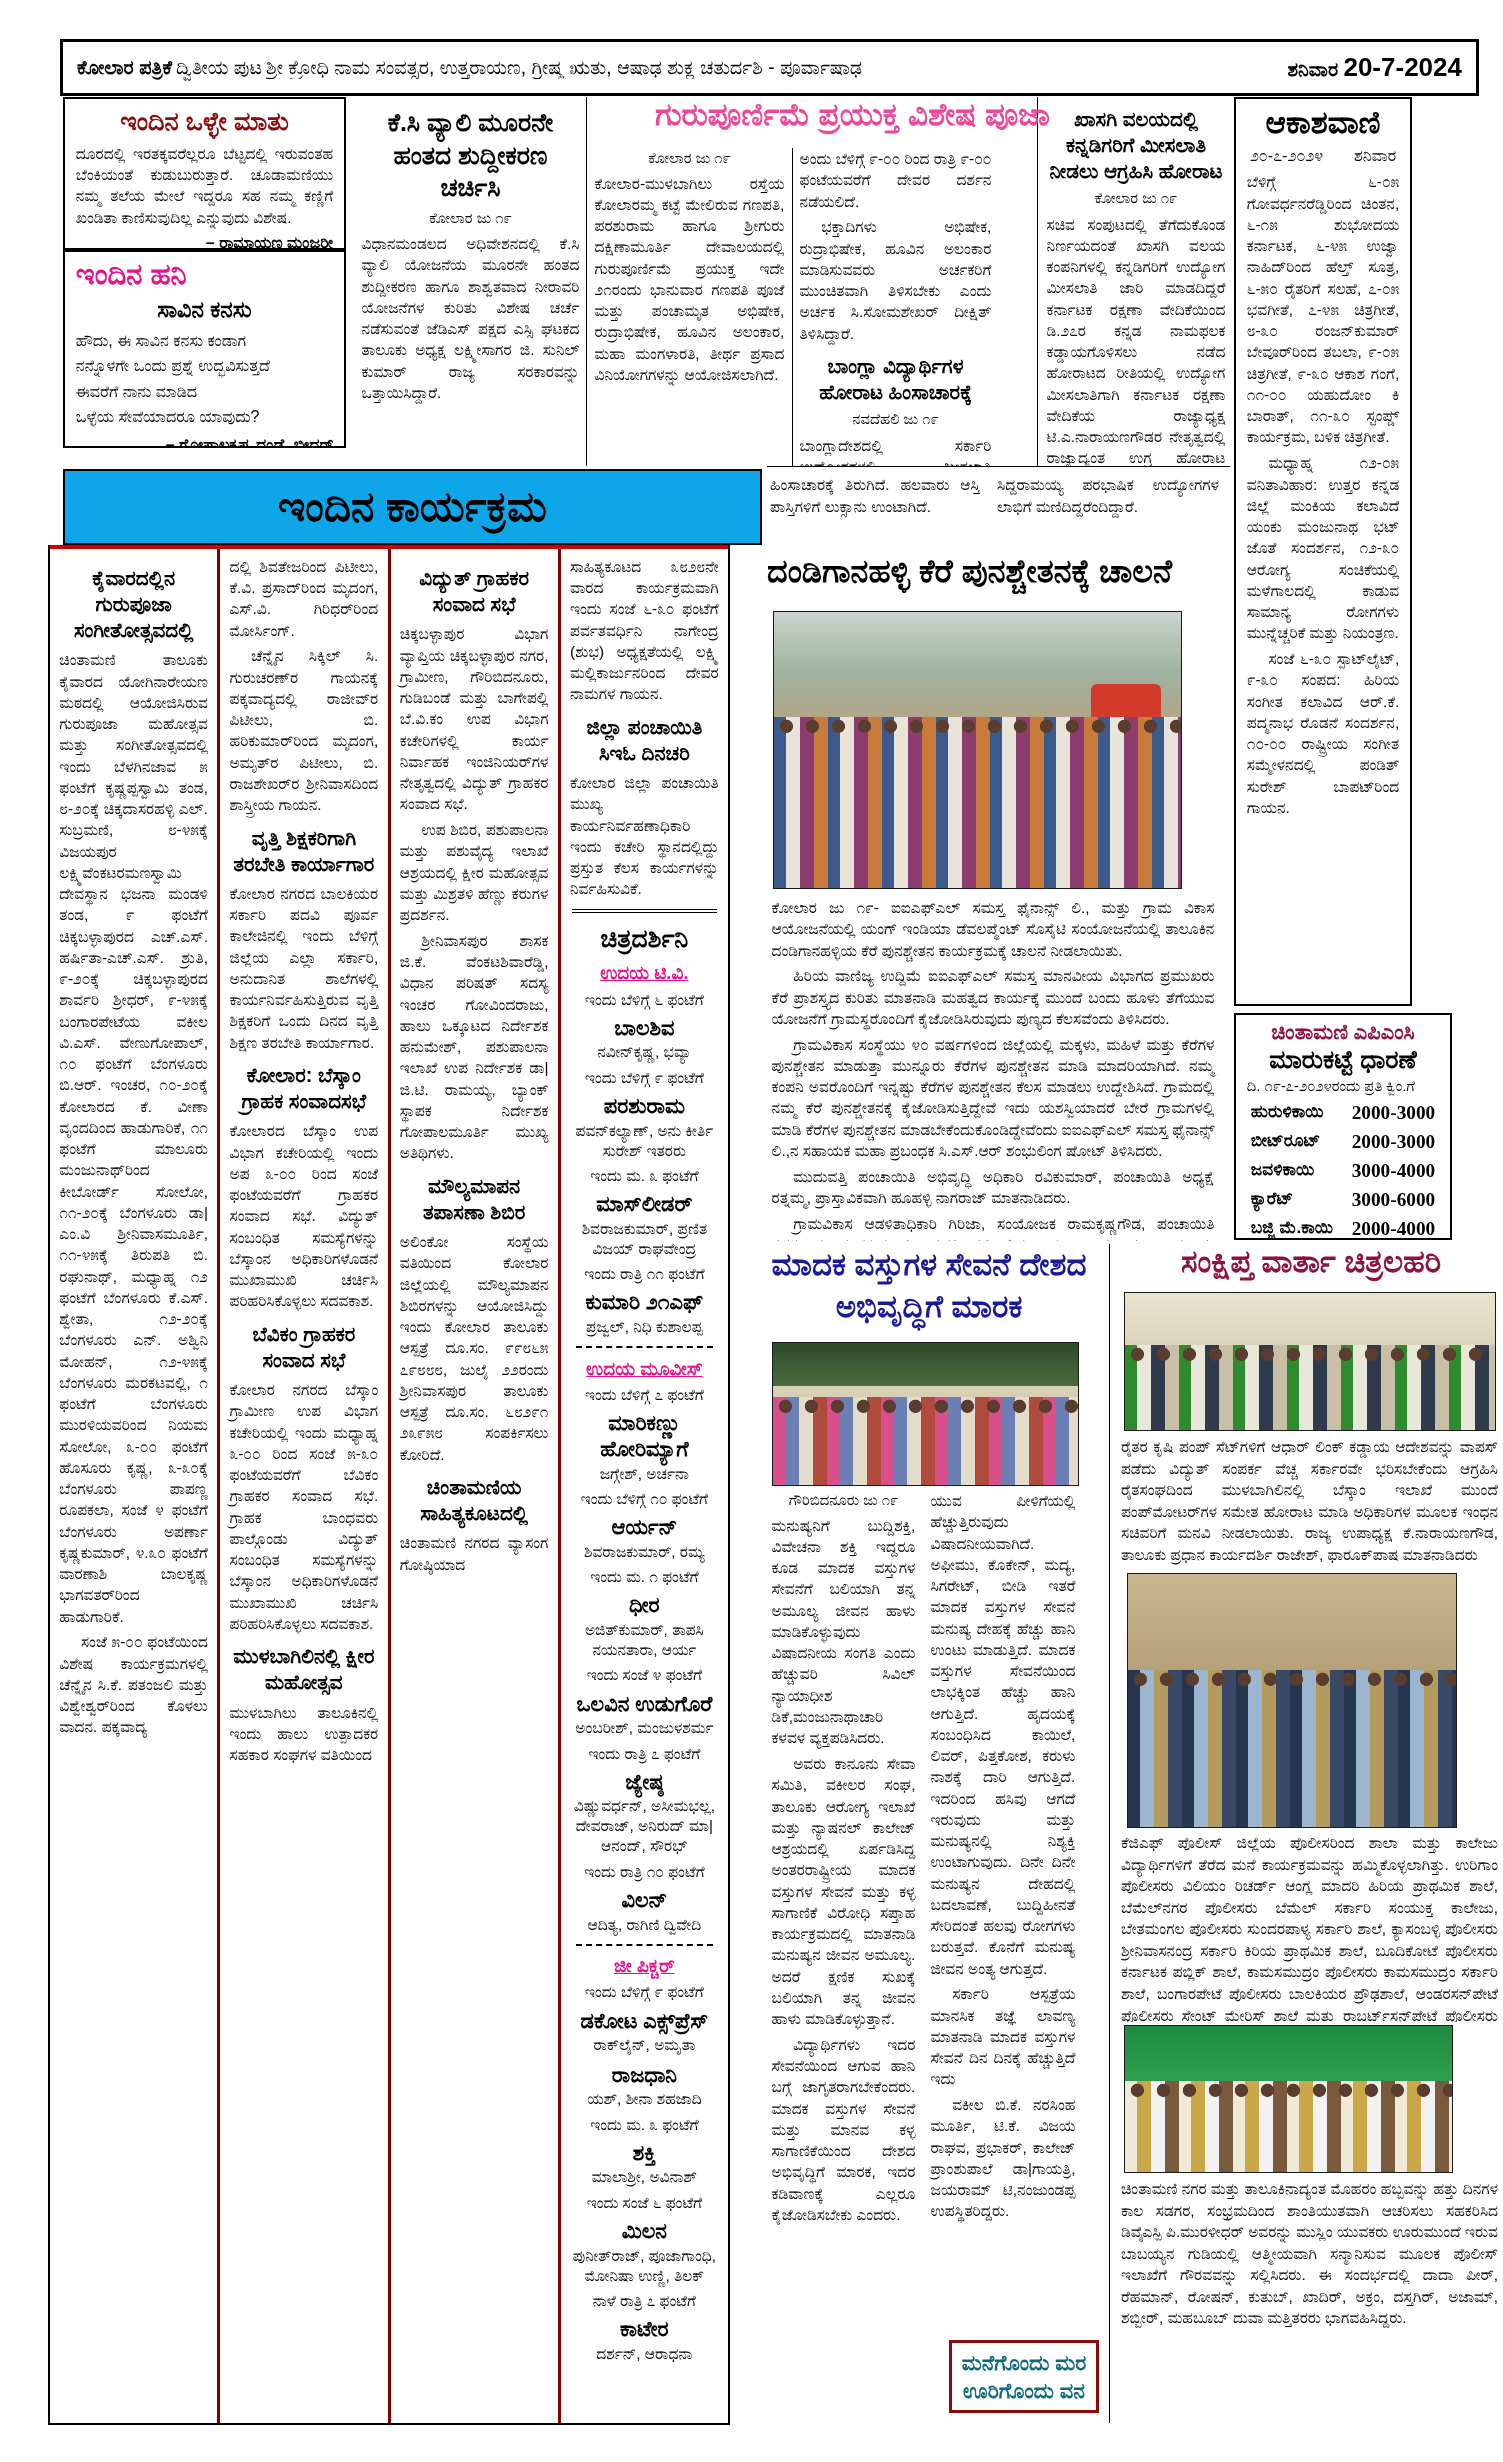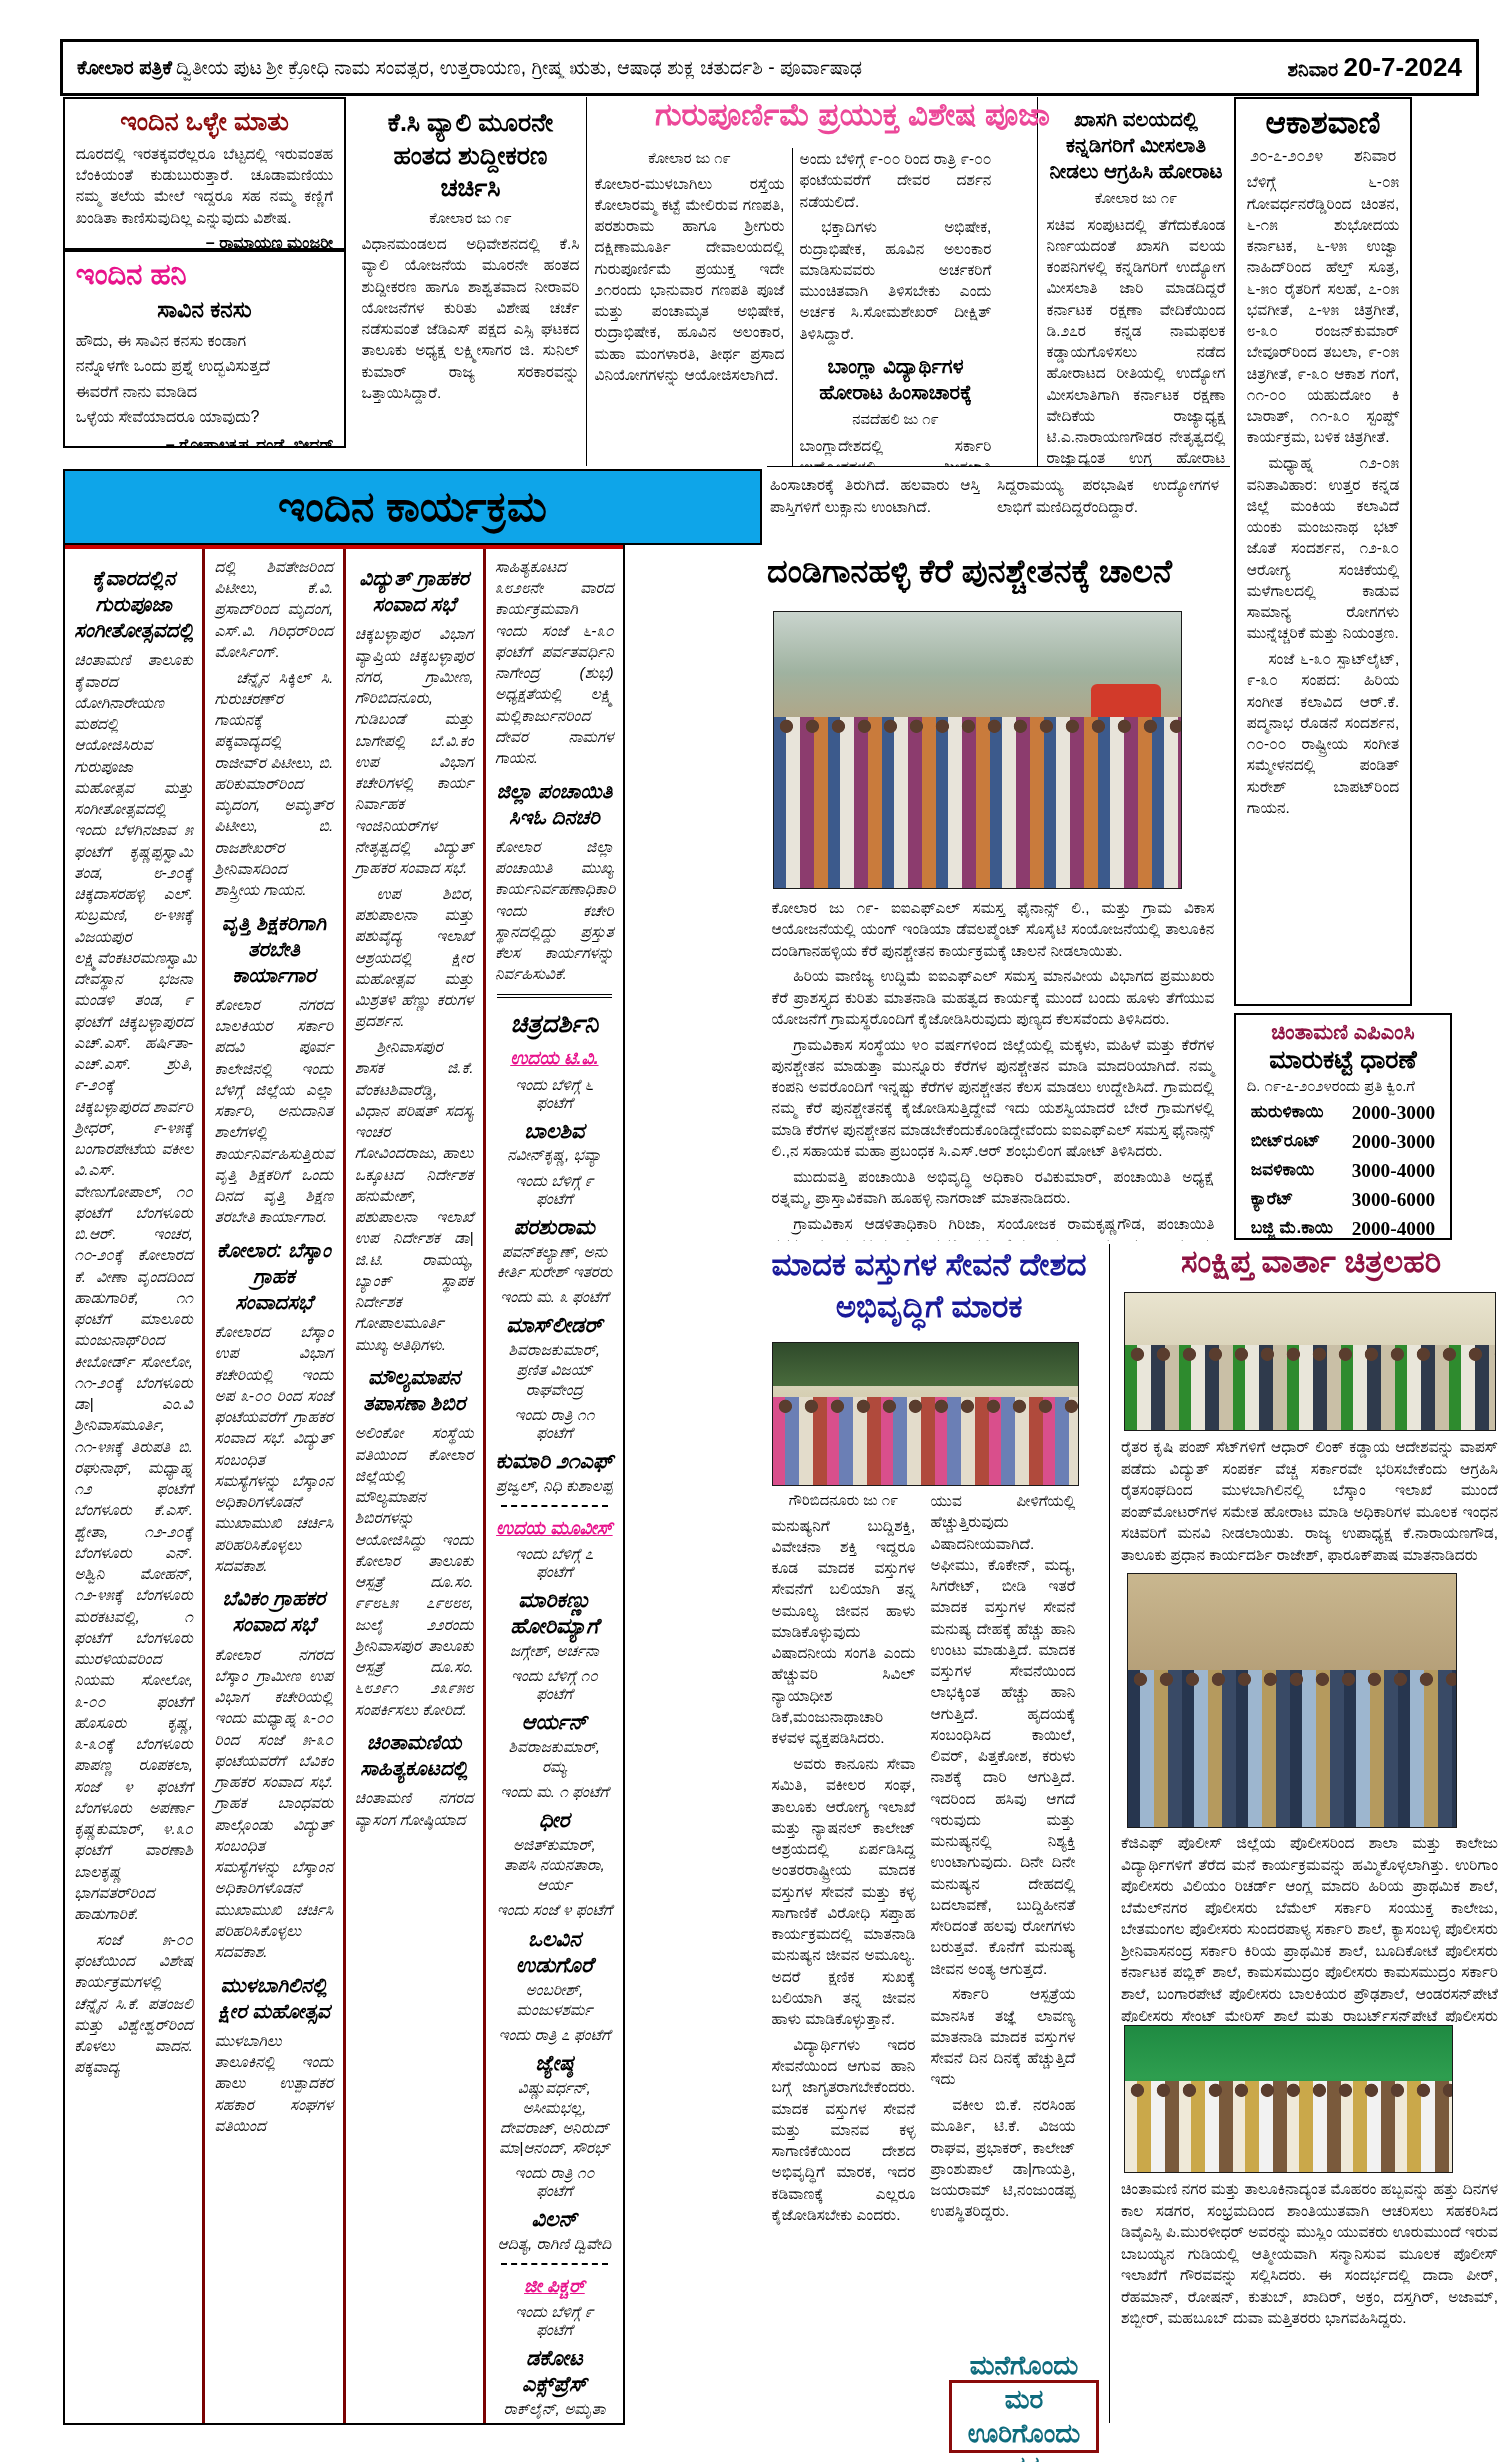--- a/index.html
+++ b/index.html
@@ -54,21 +54,21 @@
   .photo-lake .tractor{position:absolute;right:5%;top:26%;width:17%;height:30%;
       background:linear-gradient(#d23a2a 0 55%,#25221f 55% 100%);border-radius:6.2px;}
   .photo-ngo{background:linear-gradient(180deg,#2f4a2b 0%,#496b3c 30%,#d8d2b8 30.5%,#cfc6a6 55%,#b09a76 100%);}
   .photo-farmers{background:linear-gradient(180deg,#e9e4cf 0%,#d9d2b8 45%,#b8454f 46%,#c9b9a2 52%,#b7a68c 100%);}
   .photo-police{background:linear-gradient(180deg,#c9b78f 0%,#b59f78 40%,#3c6e57 41%,#2e5a47 55%,#6e5a43 100%);}
   .photo-shrine{background:linear-gradient(180deg,#1f8a42 0%,#2e9e4f 35%,#27913f 60%,#1d7a36 100%);}
   .pricebox .price-row{display:flex;justify-content:space-between;font-size:17px;margin:7px 4px;}
   .pricebox .pn{font-weight:bold;}
   .pricebox .pv{font-weight:bold;font-size:19.3px;font-family:"Liberation Serif", serif;}
   .redbox{border:3.9px solid #8a0b0b;display:flex;align-items:center;justify-content:center;text-align:center;
-          color:#0e6b7d;font-weight:bold;font-size:26px;line-height:1.3;box-sizing:border-box;padding:3.1px;margin-top:40px;}
+          color:#0e6b7d;font-weight:bold;font-size:21px;line-height:1.3;box-sizing:border-box;padding:3.1px;}
   .radiotitle{font-weight:bold;font-size:31px;text-align:center;margin:1.5px 0 6.2px;}
   .daterow{display:flex;justify-content:space-between;font-size:16px;margin:0 3.1px 6.2px;}
 </style>
 </head>
 <body>
 
 <div class="page">
 
   <div class="abs masthead" style="left:60px;top:39px;width:1385px;height:51px;">
     <span class="pname">ಕೋಲಾರ ಪತ್ರಿಕೆ</span>
@@ -175,21 +175,21 @@
           <span class="pn">ಬಜ್ಜಿ ಮೆ.ಕಾಯಿ</span>
           <span class="pv">2000-4000</span>
         </div>
       </div>
   </div>
 
   <div class="abs banner" style="left:63px;top:469px;width:699px;height:76px;">
     <span>ಇಂದಿನ ಕಾರ್ಯಕ್ರಮ</span>
   </div>
 
-  <div class="abs progbox" style="left:63px;top:545px;width:562px;height:1880px;font-style:italic;">
+  <div class="abs progbox" style="left:48px;top:545px;width:682px;height:1880px;">
     <div class="pcol">
         <div class="blk head">ಕೈವಾರದಲ್ಲಿನ ಗುರುಪೂಜಾ ಸಂಗೀತೋತ್ಸವದಲ್ಲಿ</div>
         <div class="blk bodyni">ಚಿಂತಾಮಣಿ ತಾಲೂಕು ಕೈವಾರದ ಯೋಗಿನಾರೇಯಣ ಮಠದಲ್ಲಿ ಆಯೋಜಿಸಿರುವ ಗುರುಪೂಜಾ ಮಹೋತ್ಸವ ಮತ್ತು ಸಂಗೀತೋತ್ಸವದಲ್ಲಿ ಇಂದು ಬೆಳಗಿನಜಾವ ೫ ಫಂಟೆಗೆ ಕೃಷ್ಣಪ್ಪಸ್ವಾಮಿ ತಂಡ, ೮-೨೦ಕ್ಕೆ ಚಿಕ್ಕದಾಸರಹಳ್ಳಿ ಎಲ್. ಸುಬ್ರಮಣಿ, ೮-೪೫ಕ್ಕೆ ವಿಜಯಪುರ ಲಕ್ಷ್ಮಿವೆಂಕಟರಮಣಸ್ವಾಮಿ ದೇವಸ್ಥಾನ ಭಜನಾ ಮಂಡಳಿ ತಂಡ, ೯ ಫಂಟೆಗೆ ಚಿಕ್ಕಬಳ್ಳಾಪುರದ ಎಚ್.ಎಸ್. ಹರ್ಷಿತಾ-ಎಚ್.ಎಸ್. ಶ್ರುತಿ, ೯-೨೦ಕ್ಕೆ ಚಿಕ್ಕಬಳ್ಳಾಪುರದ ಶಾರ್ವರಿ ಶ್ರೀಧರ್, ೯-೪೫ಕ್ಕೆ ಬಂಗಾರಪೇಟೆಯ ವಕೀಲ ವಿ.ಎಸ್. ವೇಣುಗೋಪಾಲ್, ೧೦ ಫಂಟೆಗೆ ಬೆಂಗಳೂರು ಬಿ.ಆರ್. ಇಂಚರ, ೧೦-೨೦ಕ್ಕೆ ಕೋಲಾರದ ಕೆ. ವೀಣಾ ವೃಂದದಿಂದ ಹಾಡುಗಾರಿಕೆ, ೧೧ ಫಂಟೆಗೆ ಮಾಲೂರು ಮಂಜುನಾಥ್‌ರಿಂದ ಕೀಬೋರ್ಡ್ ಸೋಲೋ, ೧೧-೨೦ಕ್ಕೆ ಬೆಂಗಳೂರು ಡಾ| ಎಂ.ವಿ ಶ್ರೀನಿವಾಸಮೂರ್ತಿ, ೧೧-೪೫ಕ್ಕೆ ತಿರುಪತಿ ಬಿ. ರಘುನಾಥ್, ಮಧ್ಯಾಹ್ನ ೧೨ ಫಂಟೆಗೆ ಬೆಂಗಳೂರು ಕೆ.ಎಸ್. ಶ್ವೇತಾ, ೧೨-೨೦ಕ್ಕೆ ಬೆಂಗಳೂರು ಎನ್. ಅಶ್ವಿನಿ ಮೋಹನ್, ೧೨-೪೫ಕ್ಕೆ ಬೆಂಗಳೂರು ಮರಕಟವಲ್ಲಿ, ೧ ಫಂಟೆಗೆ ಬೆಂಗಳೂರು ಮುರಳಿಯವರಿಂದ ನಿಯಮ ಸೋಲೋ, ೩-೦೦ ಫಂಟೆಗೆ ಹೊಸೂರು ಕೃಷ್ಣ, ೩-೩೦ಕ್ಕೆ ಬೆಂಗಳೂರು ಪಾಪಣ್ಣ ರೂಪಕಲಾ, ಸಂಜೆ ೪ ಫಂಟೆಗೆ ಬೆಂಗಳೂರು ಅಪರ್ಣಾ ಕೃಷ್ಣಕುಮಾರ್, ೪.೩೦ ಫಂಟೆಗೆ ವಾರಣಾಶಿ ಬಾಲಕೃಷ್ಣ ಭಾಗವತರ್‌ರಿಂದ ಹಾಡುಗಾರಿಕೆ.</div>
         <div class="blk body">ಸಂಜೆ ೫-೦೦ ಫಂಟೆಯಿಂದ ವಿಶೇಷ ಕಾರ್ಯಕ್ರಮಗಳಲ್ಲಿ ಚೆನ್ನೈನ ಸಿ.ಕೆ. ಪತಂಜಲಿ ಮತ್ತು ವಿಶ್ವೇಶ್ವರ್‌ರಿಂದ ಕೊಳಲು ವಾದನ. ಪಕ್ಕವಾದ್ಯ</div>
       </div>
     <div class="pcol">
         <div class="blk bodyni">ದಲ್ಲಿ ಶಿವತೇಜರಿಂದ ಪಿಟೀಲು, ಕೆ.ವಿ. ಪ್ರಸಾದ್‌ರಿಂದ ಮೃದಂಗ, ಎಸ್.ವಿ. ಗಿರಿಧರ್‌ರಿಂದ ಮೋರ್ಸಿಂಗ್.</div>
         <div class="blk body">ಚೆನ್ನೈನ ಸಿಕ್ಕಿಲ್ ಸಿ. ಗುರುಚರಣ್‌ರ ಗಾಯನಕ್ಕೆ ಪಕ್ಕವಾದ್ಯದಲ್ಲಿ ರಾಜೀವ್‌ರ ಪಿಟೀಲು, ಬಿ. ಹರಿಕುಮಾರ್‌ರಿಂದ ಮೃದಂಗ, ಅಮೃತ್‌ರ ಪಿಟೀಲು, ಬಿ. ರಾಜಶೇಖರ್‌ರ ಶ್ರೀನಿವಾಸದಿಂದ ಶಾಸ್ತ್ರೀಯ ಗಾಯನ.</div>
         <div class="blk head">ವೃತ್ತಿ ಶಿಕ್ಷಕರಿಗಾಗಿ ತರಬೇತಿ ಕಾರ್ಯಾಗಾರ</div>
         <div class="blk bodyni">ಕೋಲಾರ ನಗರದ ಬಾಲಕಿಯರ ಸರ್ಕಾರಿ ಪದವಿ ಪೂರ್ವ ಕಾಲೇಜಿನಲ್ಲಿ ಇಂದು ಬೆಳಿಗ್ಗೆ ಜಿಲ್ಲೆಯ ಎಲ್ಲಾ ಸರ್ಕಾರಿ, ಅನುದಾನಿತ ಶಾಲೆಗಳಲ್ಲಿ ಕಾರ್ಯನಿರ್ವಹಿಸುತ್ತಿರುವ ವೃತ್ತಿ ಶಿಕ್ಷಕರಿಗೆ ಒಂದು ದಿನದ ವೃತ್ತಿ ಶಿಕ್ಷಣ ತರಬೇತಿ ಕಾರ್ಯಾಗಾರ.</div>

